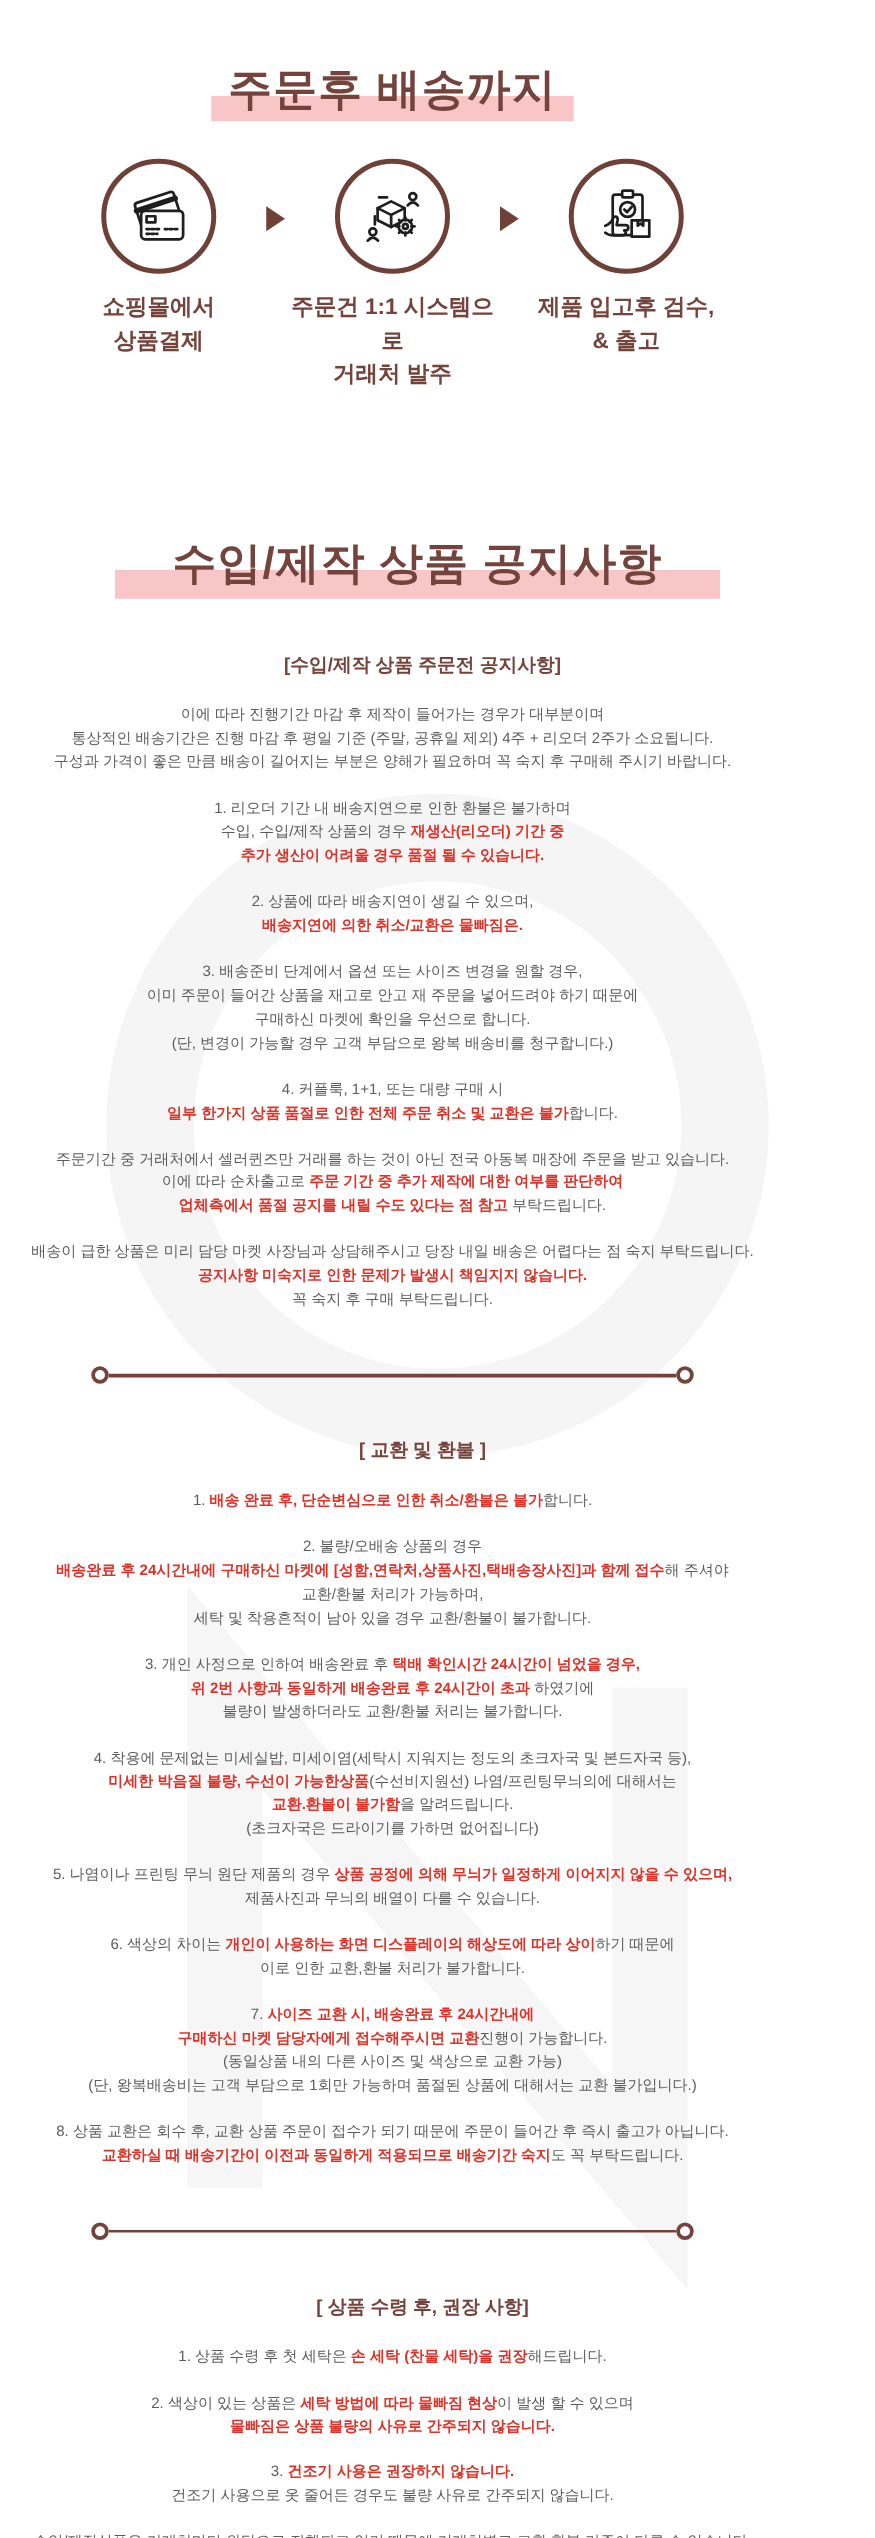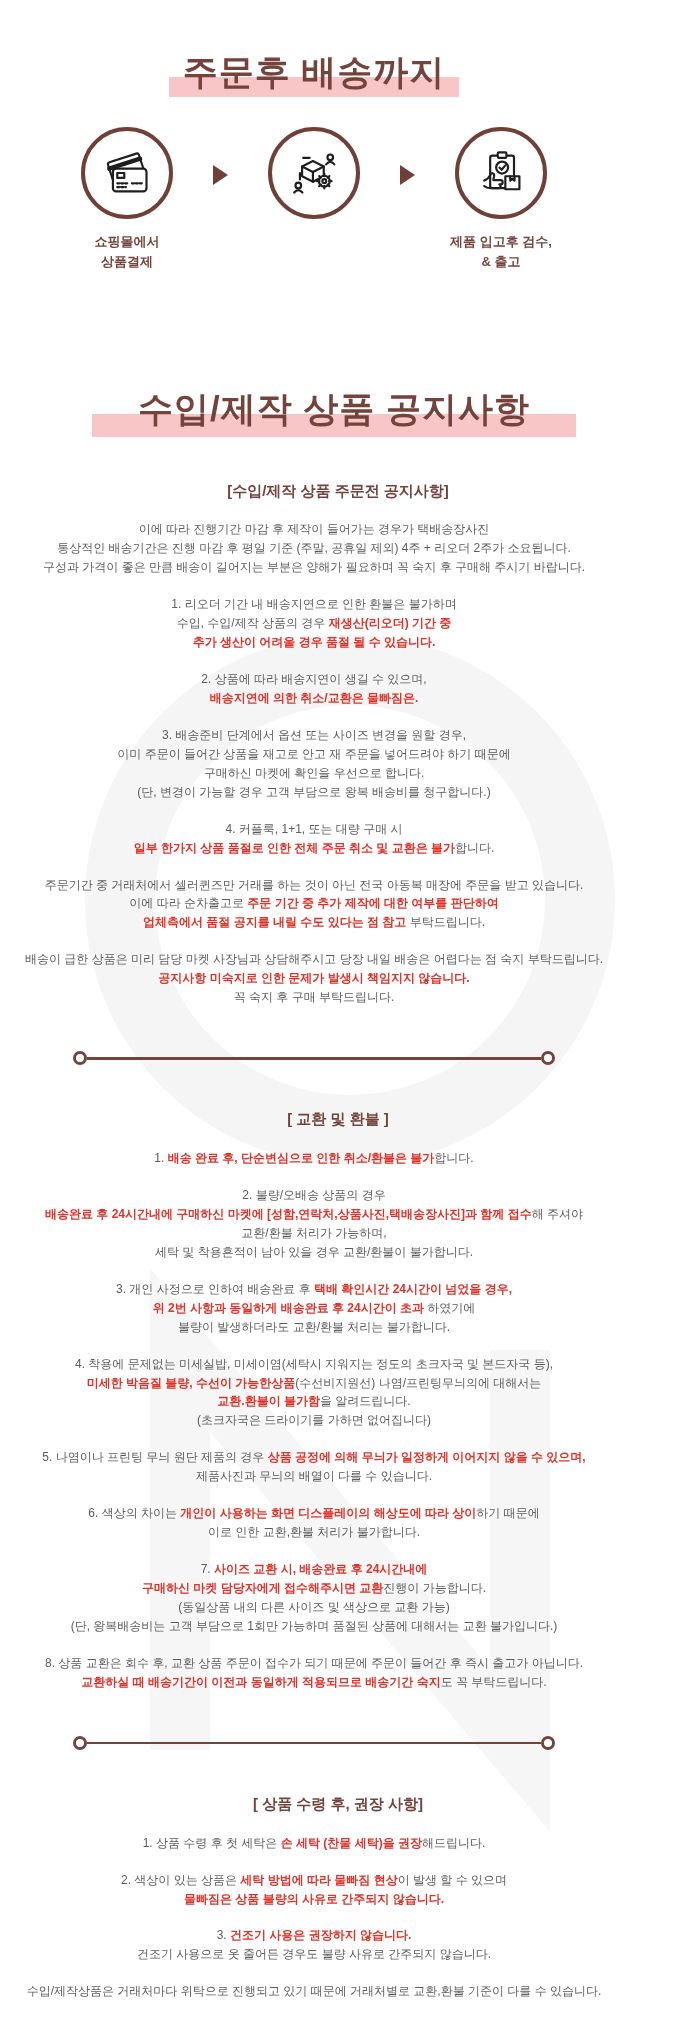--- a/index.html
+++ b/index.html
@@ -22,21 +22,21 @@
   .hero2 .hl { padding: 0 46px 7px; background: linear-gradient(180deg, rgba(0,0,0,0) 52%, #f9c6c8 52%); }
 
   
   .process { display: flex; justify-content: center; align-items: flex-start; margin-top: 30px; }
   .step { width: 172px; text-align: center; }
   .step-circle {
     width: 84px; height: 84px; margin: 0 auto;
     border: 4px solid #6e4038; border-radius: 50%;
     background: #fff; display: flex; align-items: center; justify-content: center;
   }
-  .step-label { margin-top: 13px; color: #74443c; font-size: 13px; font-weight: 700; line-height: 1.5; white-space: pre-line; }
+  .step-label { margin-top: 13px; color: #74443c; font-size: 18px; font-weight: 700; line-height: 1.5; white-space: pre-line; }
   .arrow { width: 0; height: 0; margin-top: 38px;
     border-left: 15px solid #6e4038; border-top: 10px solid transparent; border-bottom: 10px solid transparent; }
 
   
   section { text-align: center; color: #5c5c5c; font-size: 12px; line-height: 1.58; }
   .section-title { margin: 42px 0 0; color: #74443c; font-size: 15px; font-weight: 800; padding-left: 48px; }
   .blocks { margin-top: 4px; }
   .block { margin-top: 18px; }
   .line { min-height: 1.2em; }
   .red { color: #df332a; font-weight: 700; }
@@ -104,20 +104,22 @@
               <line x1="28.8" y1="36.2" x2="30.3" y2="34.7"></line>
               <line x1="36.7" y1="28.3" x2="38.2" y2="26.8"></line>
             </g>
             <circle cx="39" cy="9.5" r="2.6"></circle>
             <path d="M35.2 16 q3.8 -4.4 7.6 0"></path>
             <circle cx="9.5" cy="35.5" r="2.6"></circle>
             <path d="M5.7 42 q3.8 -4.4 7.6 0"></path>
             <path d="M11 30 L11 24 M14 10 L20 10"></path>
           </svg>
         </div>
+        <div class="step-label">주문건 1:1 시스템으로
+거래처 발주</div>
       </div>
 
       <div class="arrow"></div>
 
       <div class="step">
         <div class="step-circle">
           <svg class="icon" width="52" height="52" viewBox="0 0 48 48">
             <rect x="14" y="8" width="22" height="30" rx="2" fill="#ffffff"></rect>
             <rect x="21" y="5" width="8" height="5" rx="1" fill="#ffffff"></rect>
             <circle cx="25" cy="19" r="5.5"></circle>
@@ -134,21 +136,21 @@
     </div>
 
     <header class="hero2">
       <h1><span class="hl">수입/제작 상품 공지사항</span></h1>
     </header>
 
     <section>
       <h3 class="section-title">[수입/제작 상품 주문전 공지사항]</h3>
       <div class="blocks">
           <div class="block">
-            <div class="line"><span>이에 따라 진행기간 마감 후 제작이 들어가는 경우가 택배송장사진</span></div>
+            <div class="line"><span>이에 따라 진행기간 마감 후 제작이 들어가는 경우가 대부분이며</span></div>
             <div class="line"><span>통상적인 배송기간은 진행 마감 후 평일 기준 (주말, 공휴일 제외) 4주 + 리오더 2주가 소요됩니다.</span></div>
             <div class="line"><span>구성과 가격이 좋은 만큼 배송이 길어지는 부분은 양해가 필요하며 꼭 숙지 후 구매해 주시기 바랍니다.</span></div>
           </div>
           <div class="block">
             <div class="line"><span>1. 리오더 기간 내 배송지연으로 인한 환불은 불가하며</span></div>
             <div class="line"><span>수입, 수입/제작 상품의 경우 </span><span class="red">재생산(리오더) 기간 중</span></div>
             <div class="line"><span class="red">추가 생산이 어려울 경우 품절 될 수 있습니다.</span></div>
           </div>
           <div class="block">
             <div class="line"><span>2. 상품에 따라 배송지연이 생길 수 있으며,</span></div>

